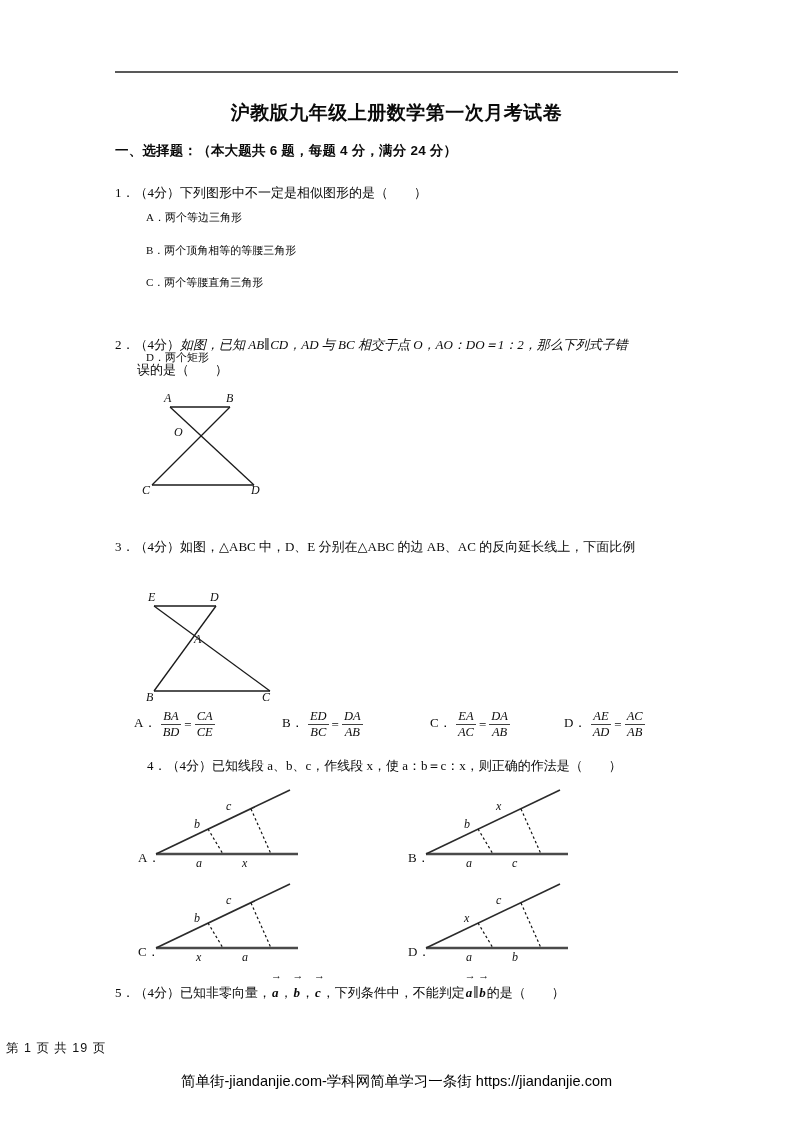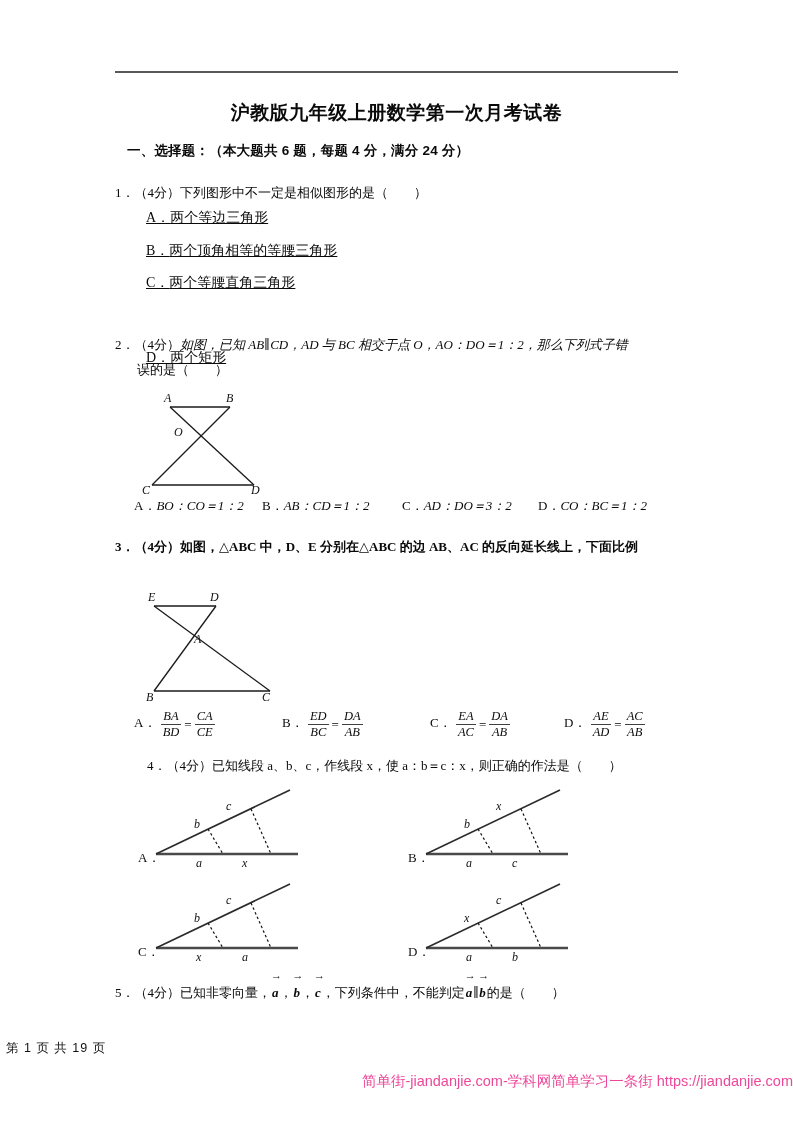--- a/index.html
+++ b/index.html
@@ -41,38 +41,36 @@
     font-family: "Liberation Sans", "DejaVu Sans", sans-serif;
   }
   .section-head {
     position: absolute;
     left: 115px;
     top: 142px;
     font-size: 13.5px;
     font-weight: bold;
     font-family: "Liberation Sans", "DejaVu Sans", sans-serif;
     letter-spacing: 0.2px;
-    margin-left: 12px;
   }
   .q {
     position: absolute;
     left: 115px;
     width: 565px;
     font-size: 13px;
     line-height: 25px;
   }
   .q .cont {
     margin-left: 22px;
   }
   .opt {
     position: absolute;
     left: 146px;
-    font-size: 14px;
+    font-size: 11px;
     line-height: 25px;
-    text-decoration: underline;
   }
   .it { font-style: italic; }
   .row-opts {
     position: absolute;
     left: 134px;
     width: 560px;
     font-size: 13px;
   }
   .row-opts span.item {
     display: inline-block;
@@ -112,24 +110,24 @@
     font-size: 12.5px;
     font-family: "Liberation Sans", "DejaVu Sans", sans-serif;
     color: #111;
     letter-spacing: 1px;
   }
   .footer-mark {
     position: absolute;
     left: 0;
     top: 1072px;
     width: 793px;
-    text-align: right;
+    text-align: center;
     font-size: 14.5px;
     font-family: "Liberation Sans", "DejaVu Sans", sans-serif;
-    color: #ec4899;
+    color: #000000;
   }
   .vec {
     display: inline-block;
     position: relative;
     font-style: italic;
     font-weight: bold;
     padding: 0 1px;
   }
   .vec::before {
     content: "\2192";
@@ -188,25 +186,22 @@
 
       <line x1="92" y1="17" x2="14" y2="95" stroke="#1a1a1a" stroke-width="1.3"></line>
       <text x="26" y="12" font-size="12" font-style="italic" font-family="Liberation Serif, serif" fill="#111">A</text>
       <text x="88" y="12" font-size="12" font-style="italic" font-family="Liberation Serif, serif" fill="#111">B</text>
       <text x="4" y="104" font-size="12" font-style="italic" font-family="Liberation Serif, serif" fill="#111">C</text>
       <text x="113" y="104" font-size="12" font-style="italic" font-family="Liberation Serif, serif" fill="#111">D</text>
       <text x="36" y="46" font-size="12" font-style="italic" font-family="Liberation Serif, serif" fill="#111">O</text>
     </svg>
   </div>
 
-  <div class="row-opts" style="top:497px;">
-    <span class="item" style="width:128px;"><span>A．</span><span class="it">BO：CO＝1：2</span></span><span class="item" style="width:140px;"><span>B．</span><span class="it">AB：CD＝1：2</span></span><span class="item" style="width:136px;"><span>C．</span><span class="it">AD：DO＝3：2</span></span><span class="item"><span>D．</span><span class="it">CO：BC＝1：2</span></span>
-  </div>
-
-  <div class="q" style="top:534px;font-weight:bold;">
+
+  <div class="q" style="top:534px;">
     <span>3</span><span class="lbl">．</span><span>（4分）</span><span>如图，△ABC 中，D、E 分别在△ABC 的边 AB、AC 的反向延长线上，下面比例</span>
   </div>
 
   <div class="fig" style="left:140px; top:590px;">
     <svg width="145" height="112" viewBox="0 0 145 112">
 
       <line x1="14" y1="16" x2="76" y2="16" stroke="#1a1a1a" stroke-width="1.5"></line>
 
       <line x1="14" y1="101" x2="130" y2="101" stroke="#1a1a1a" stroke-width="1.5"></line>
 

